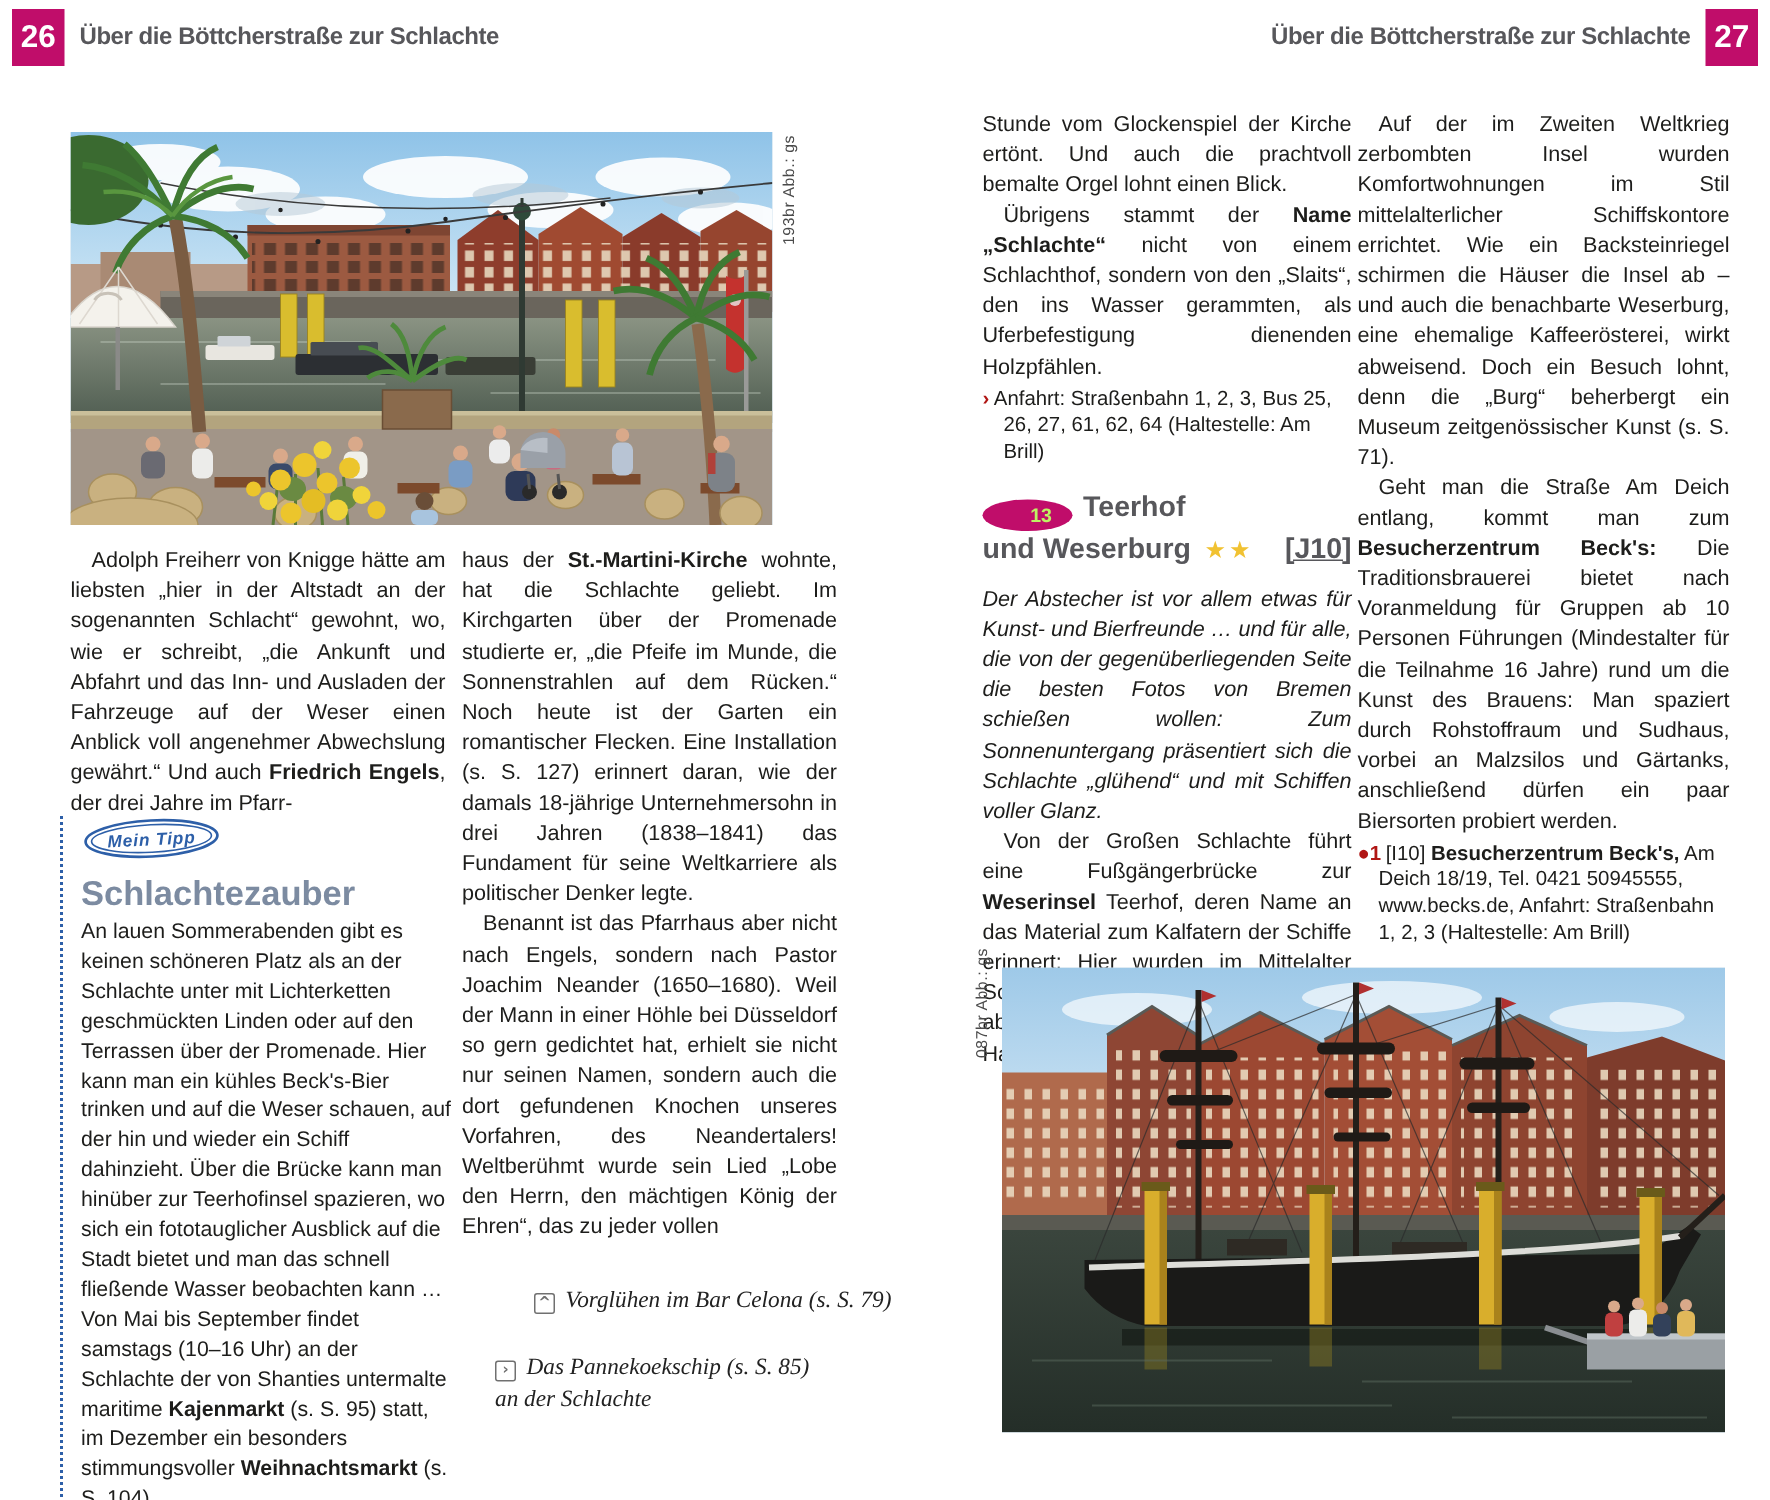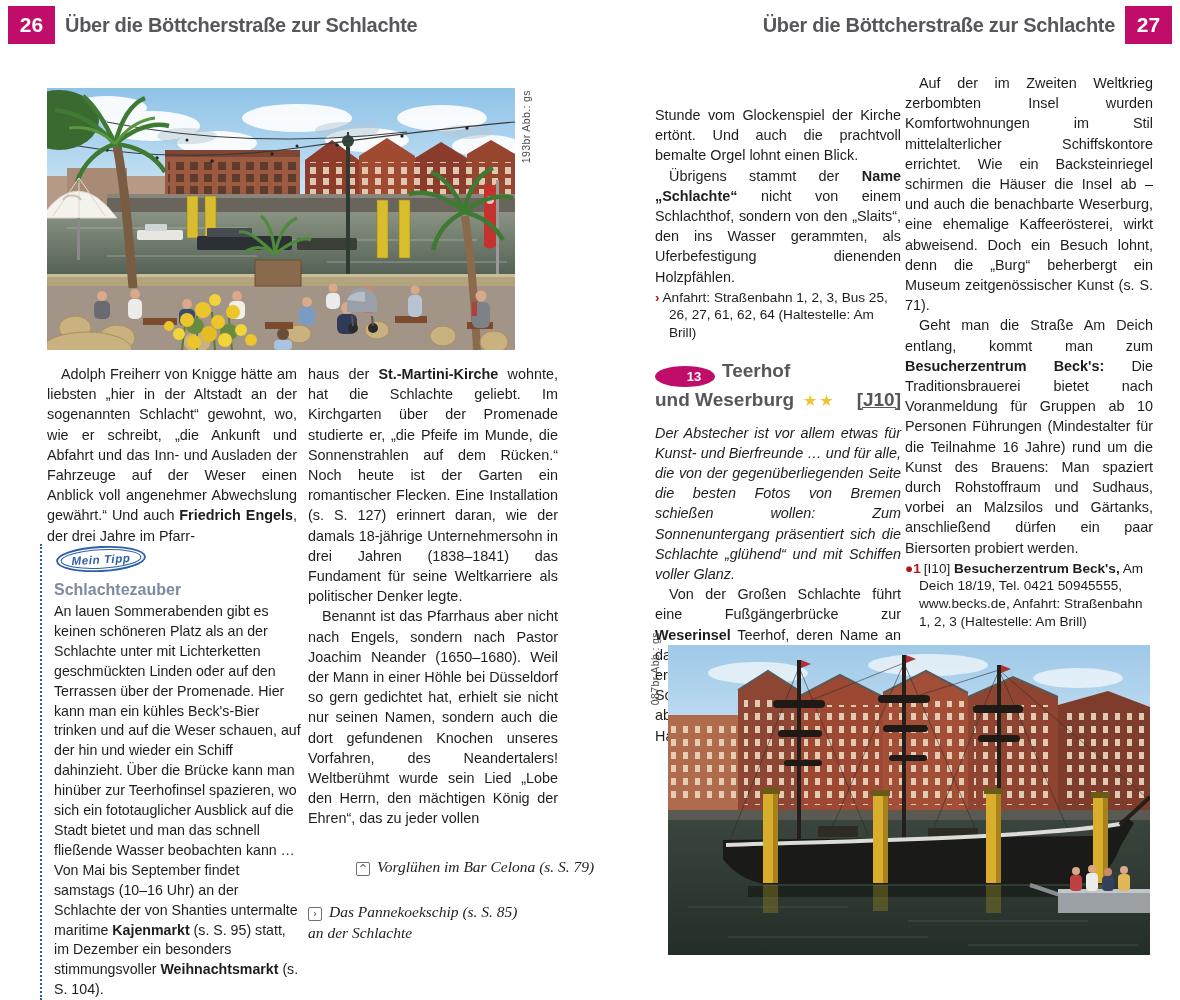--- a/index.html
+++ b/index.html
@@ -5,63 +5,63 @@
   :root{
     --magenta:#c00d6a; --header_gray:#57575b; --body_text:#1d1d1b;
     --tip_blue:#2d5fa8; --tip_heading:#7c8ba1; --red:#b01614; --star_gold:#f1c232;
   }
   html,body{margin:0;padding:0;background:#ffffff;}
   body{width:1180px;height:1000px;position:relative;overflow:hidden;
        font-family:"Liberation Sans","DejaVu Sans",sans-serif;color:var(--body_text);}
   .hdr{position:absolute;top:6px;height:38px;display:flex;align-items:stretch;gap:10px;}
   .hdr-left{left:8px;}
   .hdr-right{right:8px;}
-  .badge{width:47px;background:var(--magenta);color:#fff;font-weight:bold;font-size:21px;
+  .badge{width:35px;background:var(--magenta);color:#fff;font-weight:bold;font-size:21px;
          display:flex;align-items:center;justify-content:center;}
-  .htitle{font-weight:bold;font-size:20px;color:var(--header_gray);display:flex;align-items:center;
+  .htitle{font-weight:bold;font-size:16px;color:var(--header_gray);display:flex;align-items:center;
           letter-spacing:-0.3px;}
   .photo{position:absolute;overflow:hidden;background:#cfe2ee;}
   #photo-top{left:47px;top:88px;width:468px;height:262px;}
   #photo-bottom{left:668px;top:645px;width:482px;height:310px;}
   .photo svg{display:block;width:100%;height:100%;}
   .credit{position:absolute;writing-mode:vertical-rl;transform:rotate(180deg);
           font-size:10.5px;color:#4a4a4a;letter-spacing:0.4px;}
   #credit-top{left:520px;top:90px;}
   #credit-bottom{left:649px;top:632px;}
   .col{position:absolute;text-align:justify;font-size:14.4px;line-height:20.2px;hyphens:auto;}
   #col1{left:47px;top:364px;width:250px;}
   #col2{left:308px;top:364px;width:250px;}
-  #col3{left:655px;top:73px;width:246px;margin-top:32px;}
+  #col3{left:655px;top:73px;width:246px;}
   #col4{left:905px;top:73px;width:248px;}
   .col p{margin:0;}
   .col p.ind{text-indent:14px;}
   .b{font-weight:bold;}
   .i{}
   .intro{font-style:italic;margin-top:2px !important;}
   .anfahrt,.info{font-size:13.6px;line-height:17.6px;text-align:left;padding-left:14px;
                  text-indent:-14px;margin-top:2px;hyphens:none;}
   .marker{color:var(--red);font-weight:bold;margin-right:3px;}
   .section-head{margin:16px 0 10px 0;color:var(--header_gray);font-weight:bold;font-size:19px;
                 line-height:25px;text-align:left;text-indent:0;}
   .badge-circle{display:inline-flex;width:42px;height:21px;border-radius:50%;background:var(--magenta);
-                color:#ffffff;font-size:13px;font-weight:bold;align-items:center;justify-content:center;
+                color:#bef264;font-size:13px;font-weight:bold;align-items:center;justify-content:center;
                 margin-right:7px;vertical-align:-4px;padding-left:18px;}
   .sh-line2{display:flex;justify-content:space-between;align-items:baseline;}
   .stars{color:var(--star_gold);font-size:16px;letter-spacing:2px;margin-left:9px;}
   .gridref{color:var(--header_gray);text-decoration:underline;}
   .tipbox{position:absolute;left:40px;top:544px;width:262px;border-left:2px dotted var(--tip_blue);
           padding-left:12px;box-sizing:border-box;}
-  .tip-head{color:var(--tip_heading);font-size:16px;font-weight:bold;margin:3px 0 3px 0;}
+  .tip-head{color:var(--tip_heading);font-size:23px;font-weight:bold;margin:3px 0 3px 0;}
   .tip-body{font-size:14.2px;line-height:19.9px;text-align:left;}
   .tip-logo text{font-family:"Liberation Sans",sans-serif;font-style:italic;font-weight:bold;
                  letter-spacing:0.6px;}
   .caption{position:absolute;left:308px;width:252px;font-family:"Liberation Serif","DejaVu Serif",serif;
            font-style:italic;font-size:15.5px;line-height:21px;text-align:left;color:#222;}
   #caption-1{top:856px;padding-left:48px;}
-  #caption-2{top:901px;}
+  #caption-2{top:901px;margin-left:22px;}
   .cap-icon{display:inline-block;width:12px;height:12px;border:1.4px solid #707070;border-radius:2px;
             font-style:normal;font-size:10px;line-height:11px;text-align:center;color:#707070;
             margin-right:7px;font-family:"DejaVu Sans",sans-serif;vertical-align:0px;font-weight:bold;}
 </style>
 </head>
 <body>
 
 <div>
 
   <div class="hdr hdr-left">

